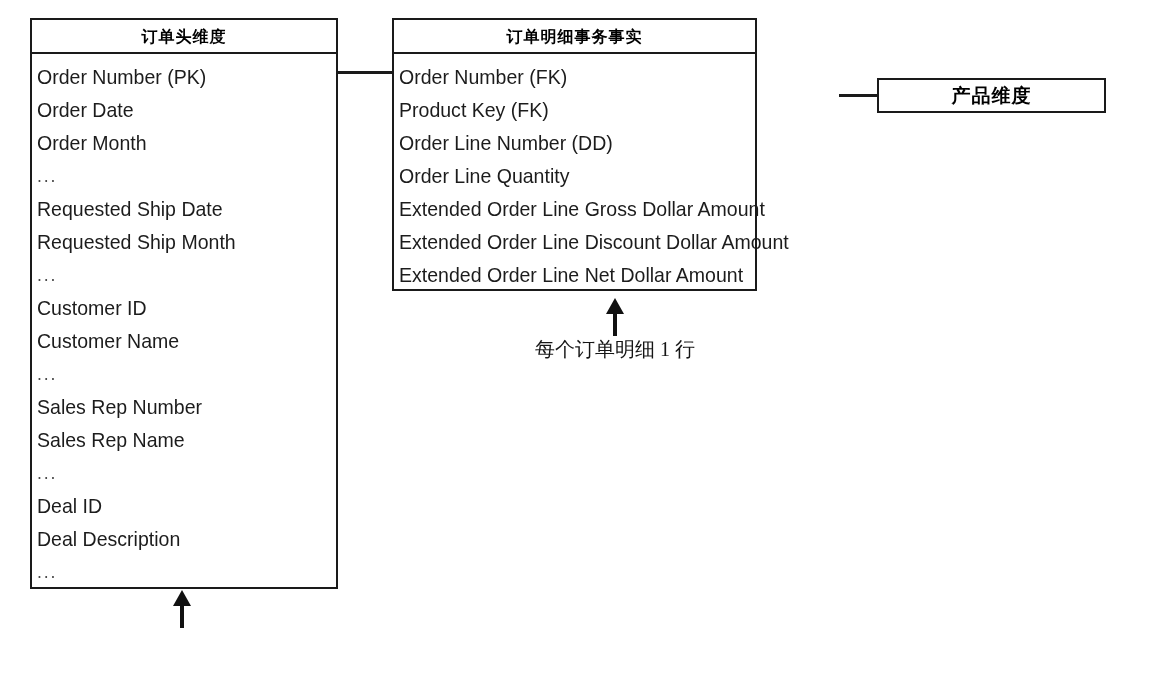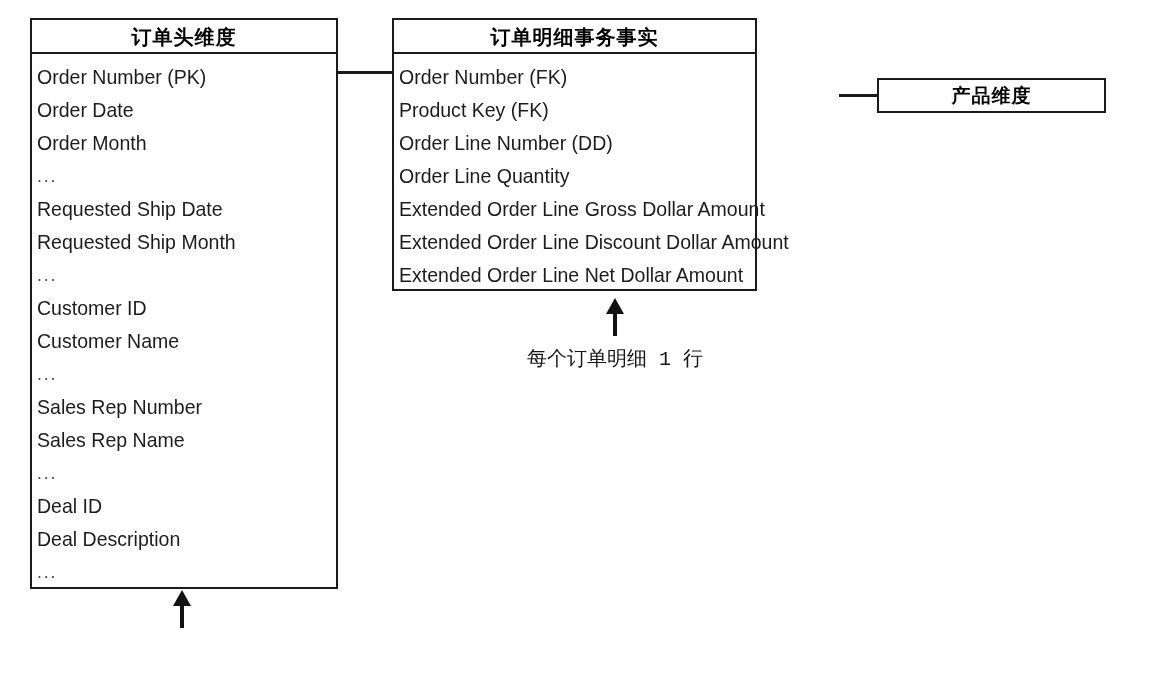--- a/index.html
+++ b/index.html
@@ -25,21 +25,21 @@
   .entity {
     position: absolute;
     border: 2px solid #1a1a1a;
     background: #ffffff;
     box-sizing: border-box;
   }
 
   .entity-title {
     text-align: center;
     font-weight: bold;
-    font-size: 20px;
+    font-size: 16px;
     line-height: 34px;
     height: 34px;
     color: #000000;
     font-family: "Liberation Sans", "DejaVu Sans", sans-serif;
     letter-spacing: 1px;
     border-bottom: 2px solid #1a1a1a;
     box-sizing: border-box;
     white-space: nowrap;
   }
 
@@ -143,22 +143,21 @@
     left: 2px;
     top: 0;
     width: 0;
     height: 0;
     border-left: 9px solid transparent;
     border-right: 9px solid transparent;
     border-bottom: 16px solid #111111;
   }
 
   .grain-caption {
-    margin-top: 9px;
-    font-family: Liberation Mono, monospace;
+    font-family: Liberation Serif, serif;
     font-size: 20px;
     color: #151515;
     white-space: nowrap;
   }
 
   #grain-note-order-header {
     left: 72px;
     top: 590px;
     width: 220px;
   }

